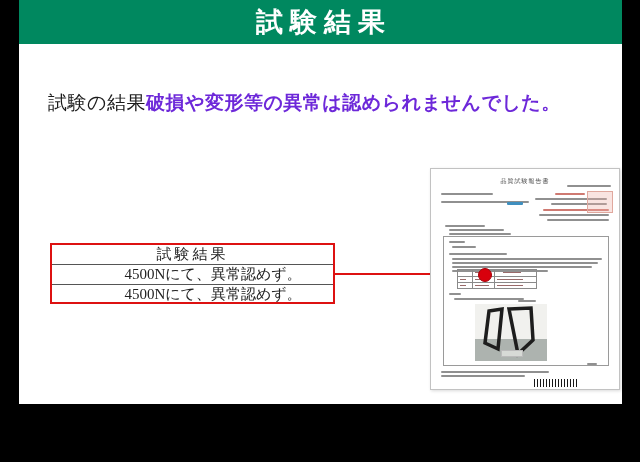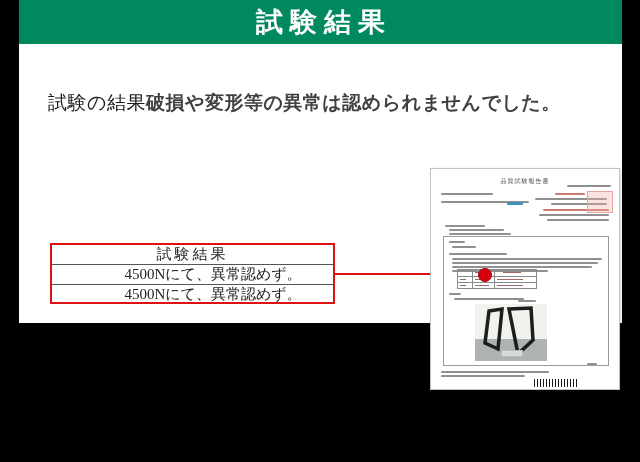--- a/index.html
+++ b/index.html
@@ -5,21 +5,21 @@
   html,body{margin:0;padding:0;}
   body{
     width:640px;height:462px;
     background:#000;
     position:relative;
     overflow:hidden;
     font-family:"Liberation Sans",sans-serif;
   }
   
   .slide{
-    position:absolute;left:19px;top:0;width:603px;height:323px;
+    position:absolute;left:19px;top:0;width:603px;height:404px;
     background:#ffffff;
   }
   .letterbox{position:absolute;top:0;height:462px;background:#000;}
   .letterbox.left{left:0;width:19px;}
   .letterbox.right{right:0;width:18px;}
 
   
   .title-bar{
     position:absolute;left:0;top:0;width:100%;height:44px;
     background:#00885f;
@@ -28,21 +28,21 @@
   .title-bar .title{
     color:#fff;font-size:27px;font-weight:bold;
     letter-spacing:7px;padding-left:7px;
   }
 
   
   .lead{
     position:absolute;left:29px;top:90px;
     font-size:19px;color:#1a1a1a;letter-spacing:.5px;white-space:nowrap;
   }
-  .lead .em{color:#404040;font-weight:bold;}
+  .lead .em{color:#6d28d9;font-weight:bold;}
 
   
   .result-table{
     position:absolute;left:31px;top:243px;width:281px;height:57px;
     border:2px solid #dd1111;
     display:flex;flex-direction:column;
     font-family:"Liberation Serif",serif;color:#222;
     background:#fff;
   }
   .result-table .row{

